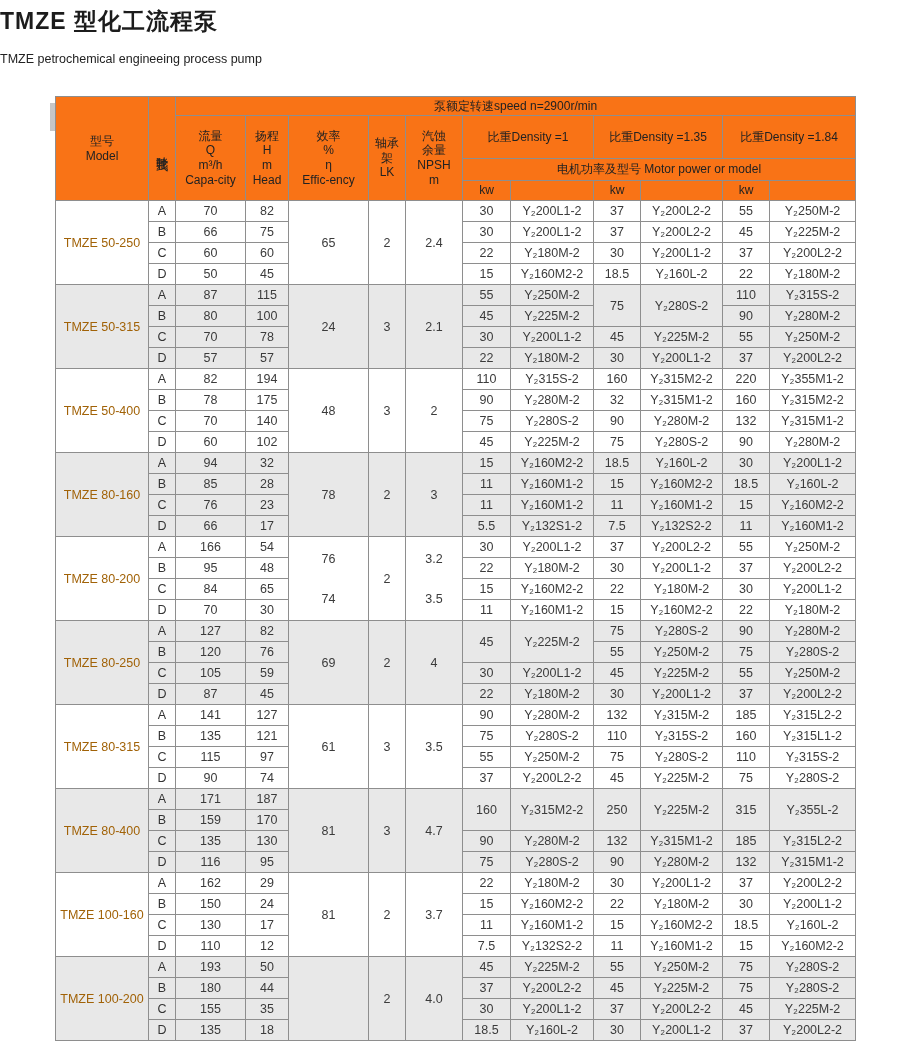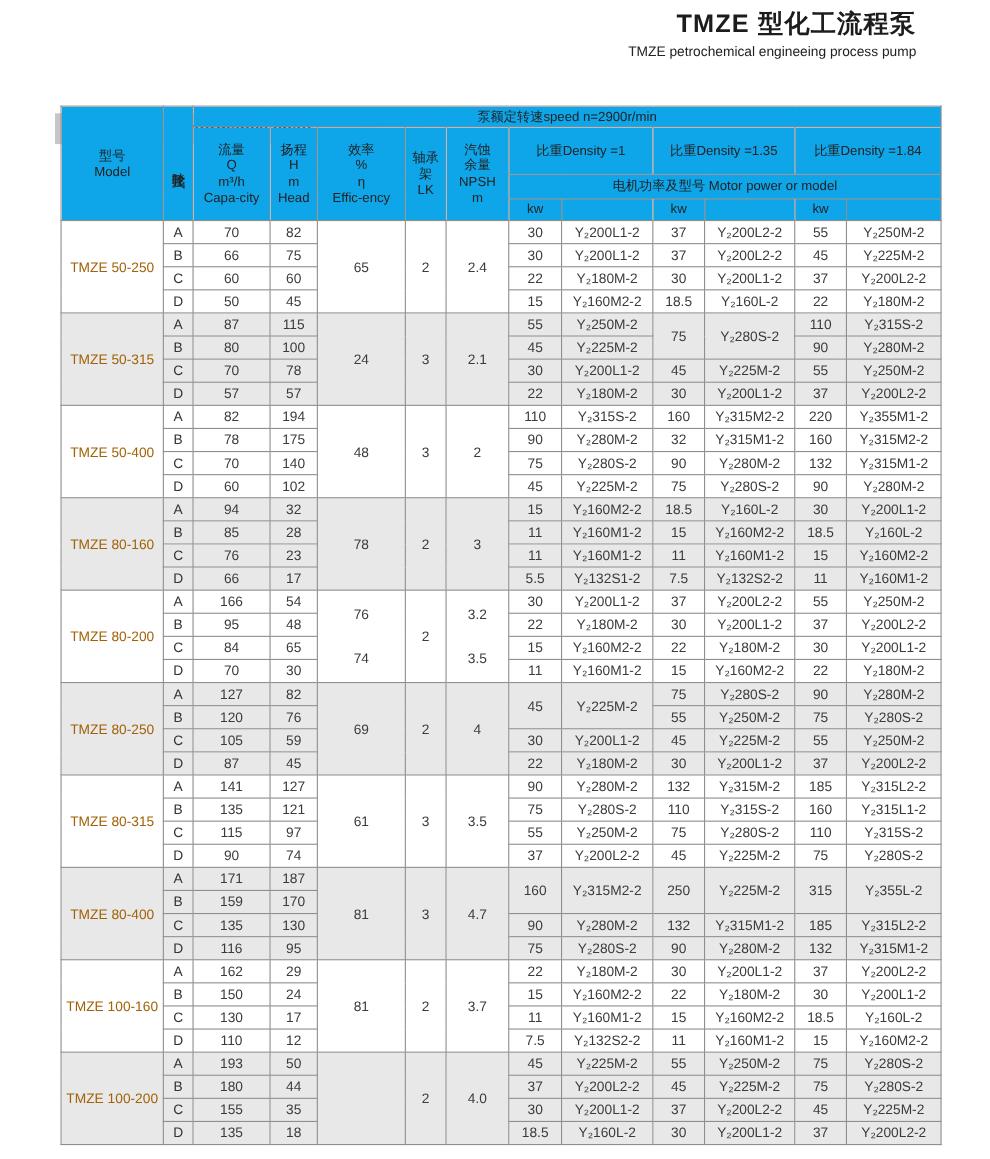--- a/index.html
+++ b/index.html
@@ -1,42 +1,42 @@
 <!DOCTYPE html>
 <html><head>
 <meta charset="utf-8">
 <style>
   * { box-sizing: border-box; margin: 0; padding: 0; }
   body { background: #fff; font-family: "Liberation Sans", sans-serif; }
   .page { position: relative; width: 900px; height: 1054px; background: #fff; overflow: hidden; }
 
-  .titles { position: absolute; top: 6px; left: 0; width: 833px; text-align: right; color: #1c1c1c; }
+  .titles { position: absolute; top: 6px; left: 0; width: 833px; text-align: left; color: #1c1c1c; }
   .title-cn { font-size: 23px; font-weight: 700; letter-spacing: 1px; }
-  .title-en { font-size: 12.5px; margin-top: 3px; color: #222; }
+  .title-en { font-size: 12.5px; margin-top: 15px; color: #222; }
 
   .section-strip {
     position: absolute; top: 59px; left: 50px; width: 340px; height: 28px;
     background: linear-gradient(to right, #c6c6c6 0%, #d9d9d9 55%, rgba(255,255,255,0) 100%);
     display: flex; align-items: center; padding-left: 16px;
     font-size: 15px; font-weight: 700; color: #111; margin-top: 44px;
   }
   .section-strip .en { margin-left: 7px; }
 
   table.perf {
     position: absolute; left: 55px; top: 96px; width: 800px;
     border-collapse: collapse; table-layout: fixed;
     font-size: 12.5px; color: #3b3b3b;
   }
   table.perf td, table.perf th {
     border: 1px solid #8e8e8e; text-align: center; vertical-align: middle;
     overflow: hidden; padding: 0 1px;
   }
   table.perf { border: 1px solid #555; }
   table.perf th {
-    background: #0ea5e9; font-weight: 400; color: #222;
+    background: #f97316; font-weight: 400; color: #222;
     white-space: pre-line; line-height: 1.22; font-size: 12px;
   }
   tr.hr1 { height: 19px; } tr.hr2 { height: 43px; } tr.hr3 { height: 22px; } tr.hr4 { height: 20px; }
   th.vertical { writing-mode: vertical-rl; text-orientation: upright; letter-spacing: 1px; padding: 2px 0; }
   tr.data-row { height: 21px; }
   tr.data-row.shaded td { background: #e8e8e8; }
   td.model { font-size: 12.5px; color: #a16207; }
   td.letter { color: #333; }
   td.num, td.motor { color: #3b3b3b; }
   .stack.spread { display: flex; flex-direction: column; justify-content: space-around; height: 80px; }

